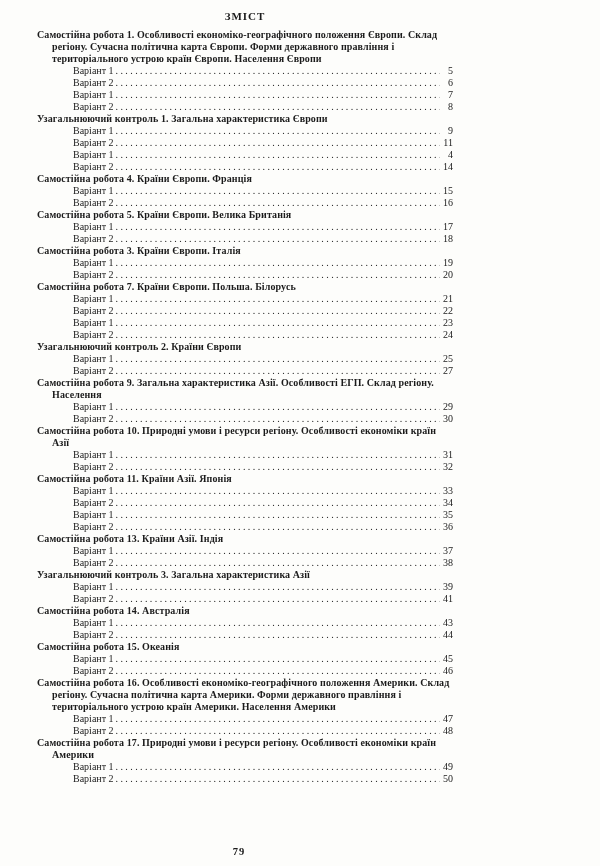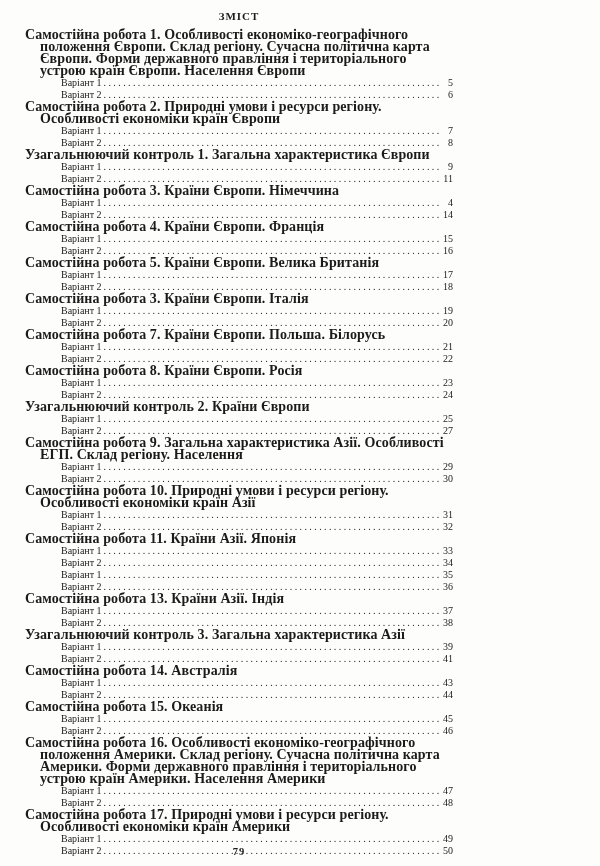--- a/index.html
+++ b/index.html
@@ -7,35 +7,35 @@
   body {
     background: #fdfdfb;
     font-family: "Liberation Serif", "DejaVu Serif", serif;
     color: #1b1b1b;
     -webkit-font-smoothing: antialiased;
   }
   .page {
     position: relative;
     width: 478px;
     height: 866px;
-    padding: 10px 25px 0 25px;
+    padding: 10px 25px 0 37px;
     overflow: hidden;
   }
   .title {
     text-align: center;
     font-size: 11px;
     font-weight: bold;
     letter-spacing: 1px;
     margin-bottom: 7px;
   }
   .toc { width: 100%; }
   .section { width: 100%; }
   .heading {
     font-weight: bold;
-    font-size: 14px;
+    font-size: 10px;
     line-height: 12px;
     padding-left: 15px;
     text-indent: -15px;
     letter-spacing: 0.1px;
   }
   .item {
     display: flex;
     align-items: baseline;
     font-size: 10px;
     line-height: 12px;
@@ -87,21 +87,20 @@
   </div>
 
   <div class="item">
     <span class="label">Варіант 2</span>
     <span class="dots"></span>
     <span class="pagenum">6</span>
   </div>
 </div>
 
   <div class="section">
-    <div class="heading">Самостійна робота 2. Природні умови і ресурси регіону. Особливості економіки країн Європи</div>
 
   <div class="item">
     <span class="label">Варіант 1</span>
     <span class="dots"></span>
     <span class="pagenum">7</span>
   </div>
 
   <div class="item">
     <span class="label">Варіант 2</span>
     <span class="dots"></span>
@@ -119,21 +118,20 @@
   </div>
 
   <div class="item">
     <span class="label">Варіант 2</span>
     <span class="dots"></span>
     <span class="pagenum">11</span>
   </div>
 </div>
 
   <div class="section">
-    <div class="heading">Самостійна робота 3. Країни Європи. Німеччина</div>
 
   <div class="item">
     <span class="label">Варіант 1</span>
     <span class="dots"></span>
     <span class="pagenum">4</span>
   </div>
 
   <div class="item">
     <span class="label">Варіант 2</span>
     <span class="dots"></span>
@@ -199,21 +197,20 @@
   </div>
 
   <div class="item">
     <span class="label">Варіант 2</span>
     <span class="dots"></span>
     <span class="pagenum">22</span>
   </div>
 </div>
 
   <div class="section">
-    <div class="heading">Самостійна робота 8. Країни Європи. Росія</div>
 
   <div class="item">
     <span class="label">Варіант 1</span>
     <span class="dots"></span>
     <span class="pagenum">23</span>
   </div>
 
   <div class="item">
     <span class="label">Варіант 2</span>
     <span class="dots"></span>

